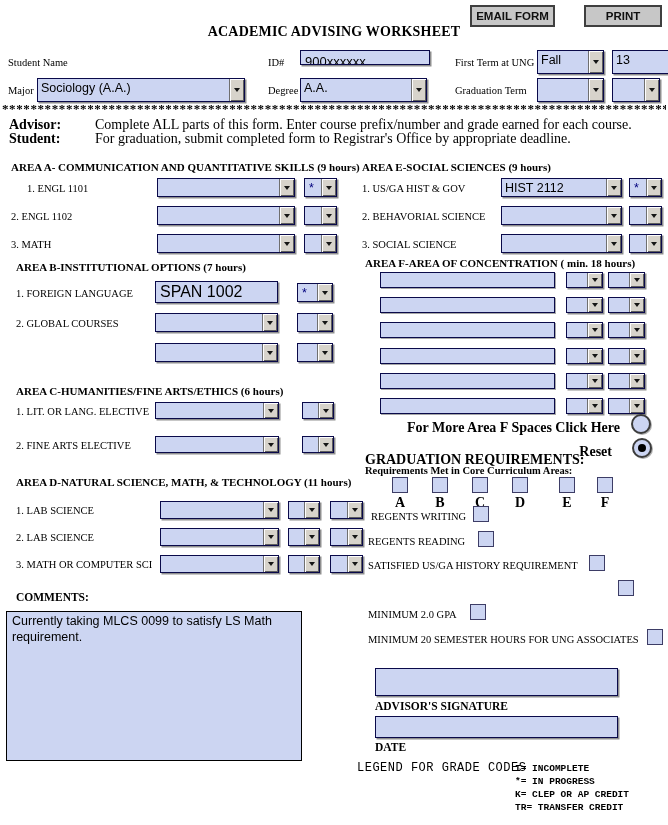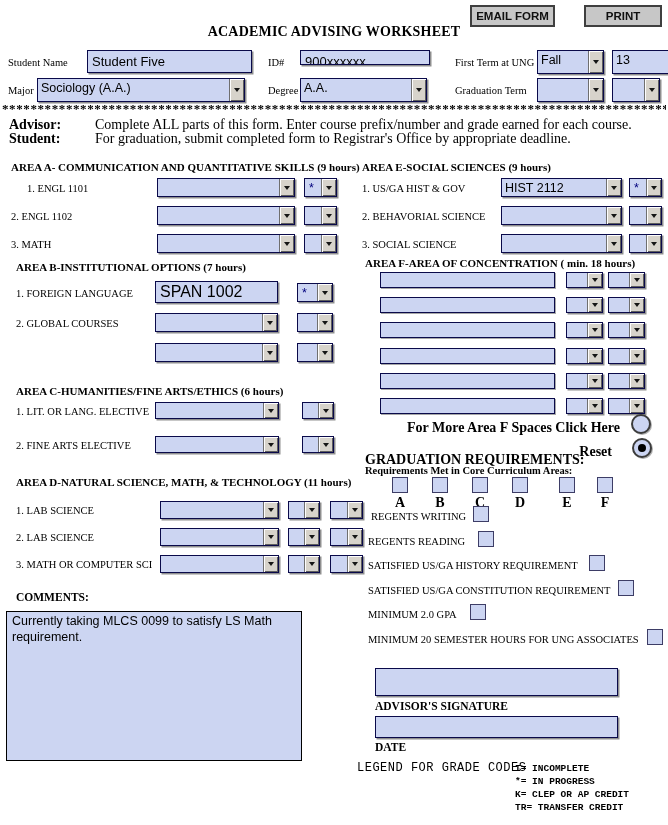--- a/index.html
+++ b/index.html
@@ -43,21 +43,20 @@
 </head>
 <body>
 
 <div id="page">
 
   <div class="title" style="top:24px">ACADEMIC ADVISING WORKSHEET</div>
   <div class="topbtn" style="left:470px;top:5px;width:85px;height:22px">EMAIL FORM</div>
   <div class="topbtn" style="left:584px;top:5px;width:78px;height:22px">PRINT</div>
 
   <div class="lbl" style="left:8px;top:57px">Student Name</div>
-  <div class="tfield" style="left:87px;top:50px;width:165px;height:23px">Student Five</div>
   <div class="lbl" style="left:268px;top:57px">ID#</div>
   <div class="tfield" style="left:300px;top:50px;width:130px;height:15px">900xxxxxx</div>
   <div class="lbl" style="left:455px;top:57px">First Term at UNG</div>
   <div class="combo" style="left:537px;top:50px;width:67px;height:24px">
       <span class="v">Fall</span>
       <span class="b"></span>
     </div>
   <div class="combo" style="left:612px;top:50px;width:72px;height:24px">
       <span class="v">13</span>
       <span class="b"></span>
@@ -266,21 +265,20 @@
   <div class="lbl b1 ctr f11" style="left:472px;top:495px;width:16px">C</div>
   <div class="lbl b1 ctr f11" style="left:512px;top:495px;width:16px">D</div>
   <div class="lbl b1 ctr f11" style="left:559px;top:495px;width:16px">E</div>
   <div class="lbl b1 ctr f11" style="left:597px;top:495px;width:16px">F</div>
   <div class="lbl" style="left:371px;top:511px">REGENTS WRITING</div>
   <div class="cb" style="left:473px;top:506px"></div>
   <div class="lbl" style="left:368px;top:536px">REGENTS READING</div>
   <div class="cb" style="left:478px;top:531px"></div>
   <div class="lbl" style="left:368px;top:560px">SATISFIED US/GA HISTORY REQUIREMENT</div>
   <div class="cb" style="left:589px;top:555px"></div>
-  <div class="lbl" style="left:368px;top:585px">SATISFIED US/GA CONSTITUTION REQUIREMENT</div>
   <div class="cb" style="left:618px;top:580px"></div>
   <div class="lbl" style="left:368px;top:609px">MINIMUM 2.0 GPA</div>
   <div class="cb" style="left:470px;top:604px"></div>
   <div class="lbl" style="left:368px;top:634px">MINIMUM 20 SEMESTER HOURS FOR UNG ASSOCIATES</div>
   <div class="cb" style="left:647px;top:629px"></div>
 
   <div class="atitle" style="left:16px;top:476px">AREA D-NATURAL SCIENCE, MATH, &amp; TECHNOLOGY (11 hours)</div>
   <div class="lbl" style="left:16px;top:505px">1. LAB SCIENCE</div>
   <div class="combo" style="left:160px;top:501px;width:119px;height:18px">
       <span class="v"></span>

